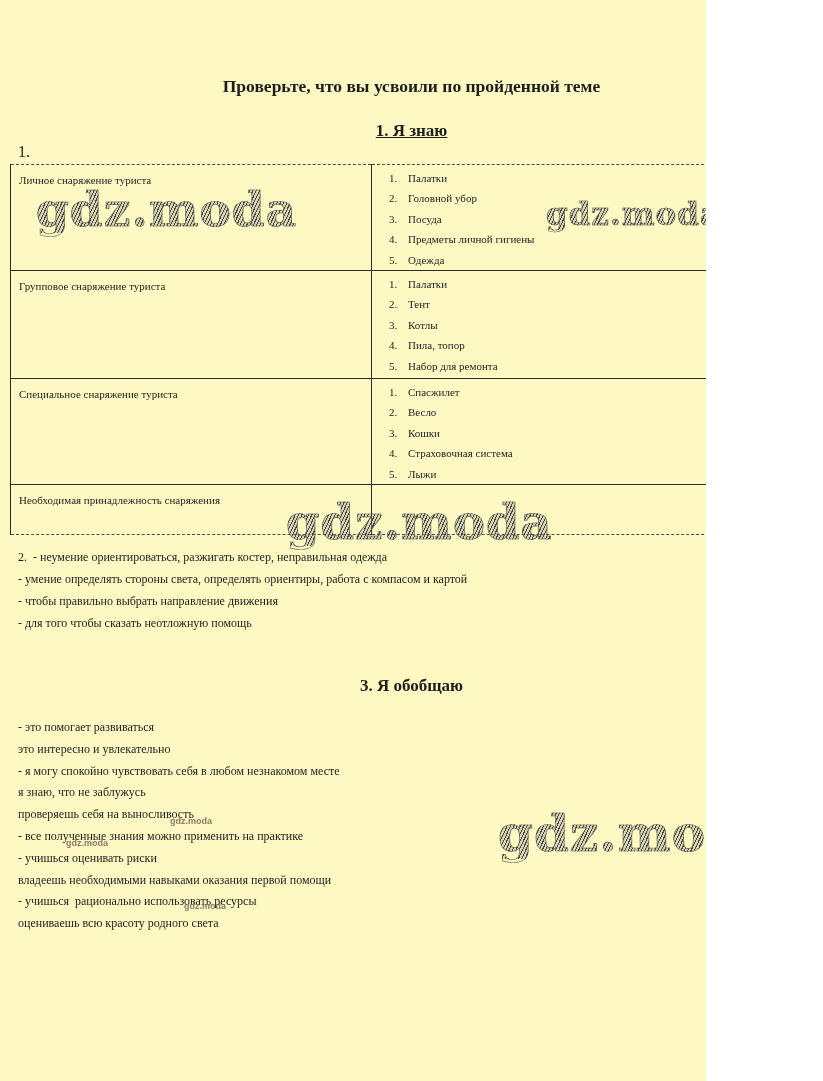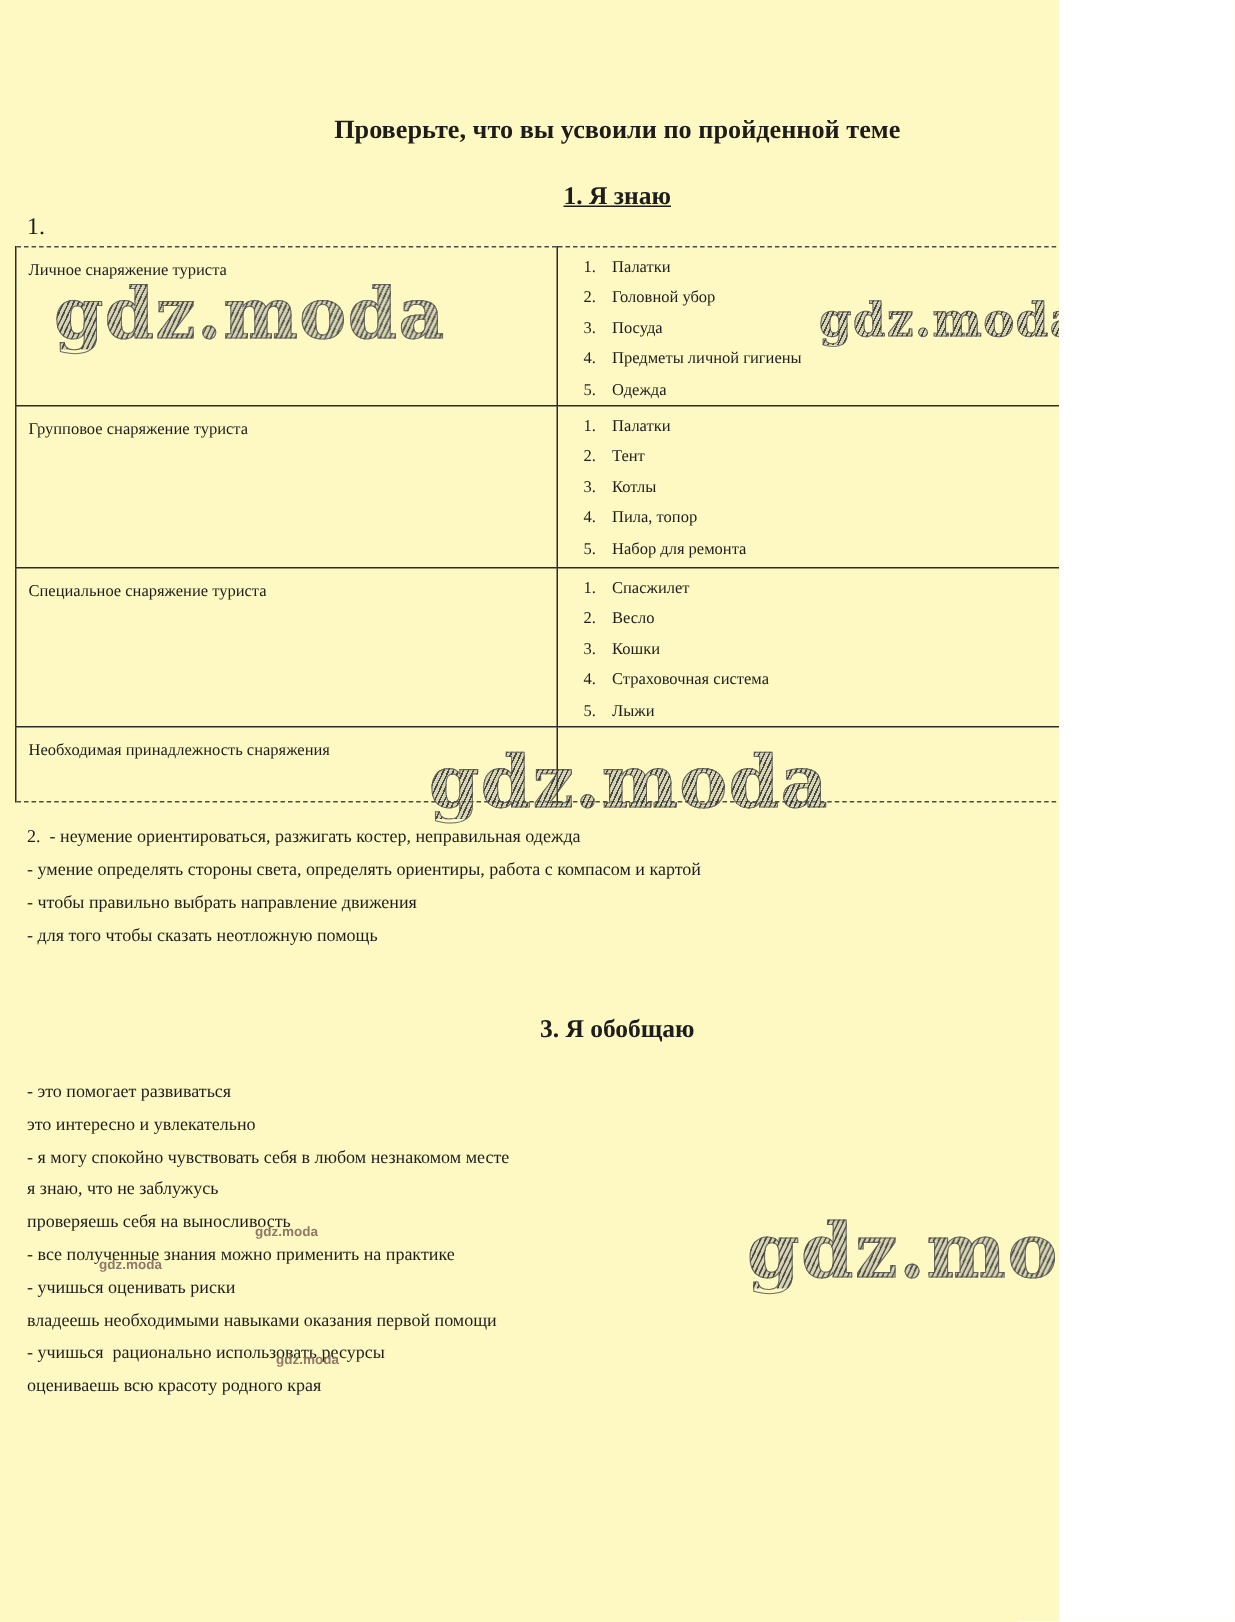--- a/index.html
+++ b/index.html
@@ -176,21 +176,21 @@
   <div class="textblock sec3">
     <div class="line">- это помогает развиваться</div>
     <div class="line">это интересно и увлекательно</div>
     <div class="line">- я могу спокойно чувствовать себя в любом незнакомом месте</div>
     <div class="line">я знаю, что не заблужусь</div>
     <div class="line">проверяешь себя на выносливость</div>
     <div class="line">- все полученные знания можно применить на практике</div>
     <div class="line">- учишься оценивать риски</div>
     <div class="line">владеешь необходимыми навыками оказания первой помощи</div>
     <div class="line">- учишься  рационально использовать ресурсы</div>
-    <div class="line">оцениваешь всю красоту родного края</div>
+    <div class="line">оцениваешь всю красоту родного света</div>
   </div>
 
   <div class="wm big wm1">gdz.moda</div>
   <div class="wm big wm2">gdz.moda</div>
   <div class="wm big wm3">gdz.moda</div>
   <div class="wm big wm4">gdz.moda</div>
   <div class="wm small wms1">gdz.moda</div>
   <div class="wm small wms2">gdz.moda</div>
   <div class="wm small wms3">gdz.moda</div>
 

